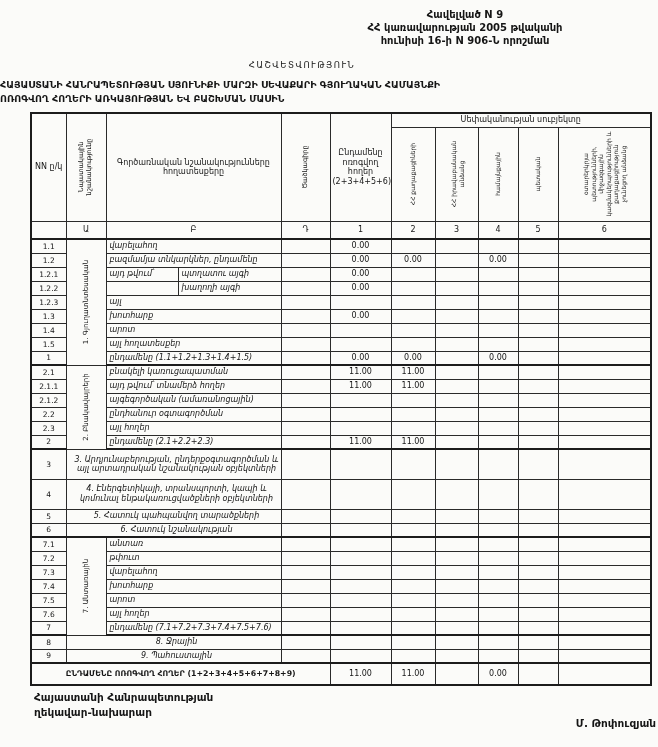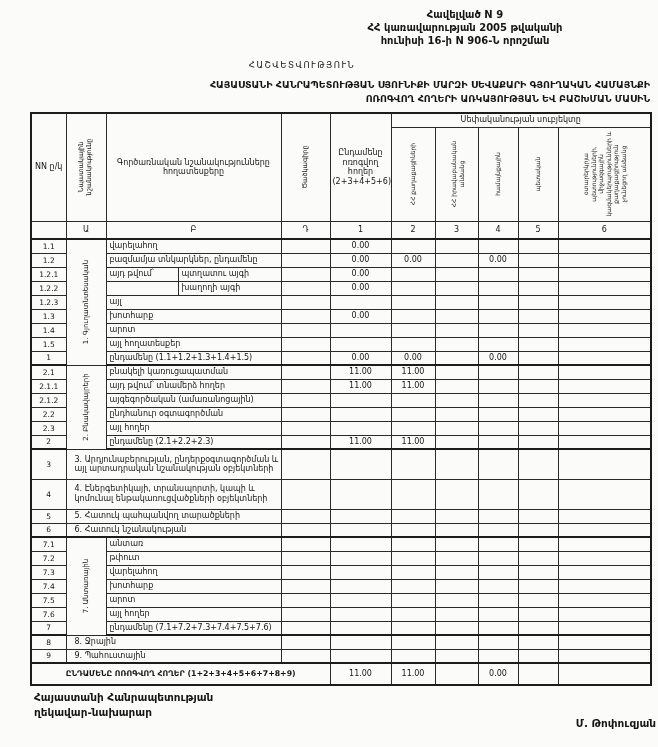--- a/index.html
+++ b/index.html
@@ -18,21 +18,21 @@
   .appendix {
     position:absolute; top:8px; right:26px; width:334px;
     text-align:center; font-weight:bold; font-size:10px; line-height:1.32;
   }
   .report-label {
     position:absolute; top:60px; left:0; width:604px;
     text-align:center; font-size:8.5px; letter-spacing:1.5px;
   }
   .page-title {
     position:absolute; top:78px; left:0; width:650px;
-    text-align:right; font-weight:bold; font-size:9.5px; line-height:1.45;
+    text-align:left; font-weight:bold; font-size:9.5px; line-height:1.45;
   }
 
   
   table.land {
     position:absolute; left:30px; top:112px; width:620px;
     border-collapse:collapse; table-layout:fixed;
     border:2px solid #1c1c1c;
   }
   table.land th, table.land td {
     border:1px solid #2a2a2a;
@@ -58,22 +58,22 @@
   .vt-code    { width:96px;  font-size:6.5px; white-space:nowrap; }
   .vt-own     { width:88px;  font-size:6px; line-height:1.25; }
   .h-total    { font-size:6.5px; }
   .h-func     { font-size:6.8px;margin-top:12px; }
   .h-nn       { font-size:7px; }
 
   tbody tr { height:14px; }
   tbody tr.tall { height:30px; }
   tbody tr.hb td { border-bottom-width:2px; border-bottom-color:#1c1c1c; }
   tbody td.num { text-align:center; font-size:7.5px; }
-  tbody td.lbl { text-align:left; padding-left:3px; }
-  tbody td.lbl.wide { padding-left:8px; }
+  tbody td.lbl { text-align:left; padding-left:3px;font-style:italic; }
+  tbody td.lbl.wide { padding-left:8px;text-align:center; }
   tbody td.sect { position:relative; }
   tbody td.sect .vtext { width:110px; font-size:7px; white-space:nowrap; }
   tbody td.val { text-align:center; }
   tbody tr.grand { height:22px; }
   tbody tr.grand td { border-top:2px solid #1c1c1c; border-bottom:2px solid #1c1c1c; }
   tbody td.glabel { text-align:center; font-weight:bold; font-size:7.8px;margin-left:17px; }
 
   
   .signature {
     position:absolute; top:690px; left:34px;

